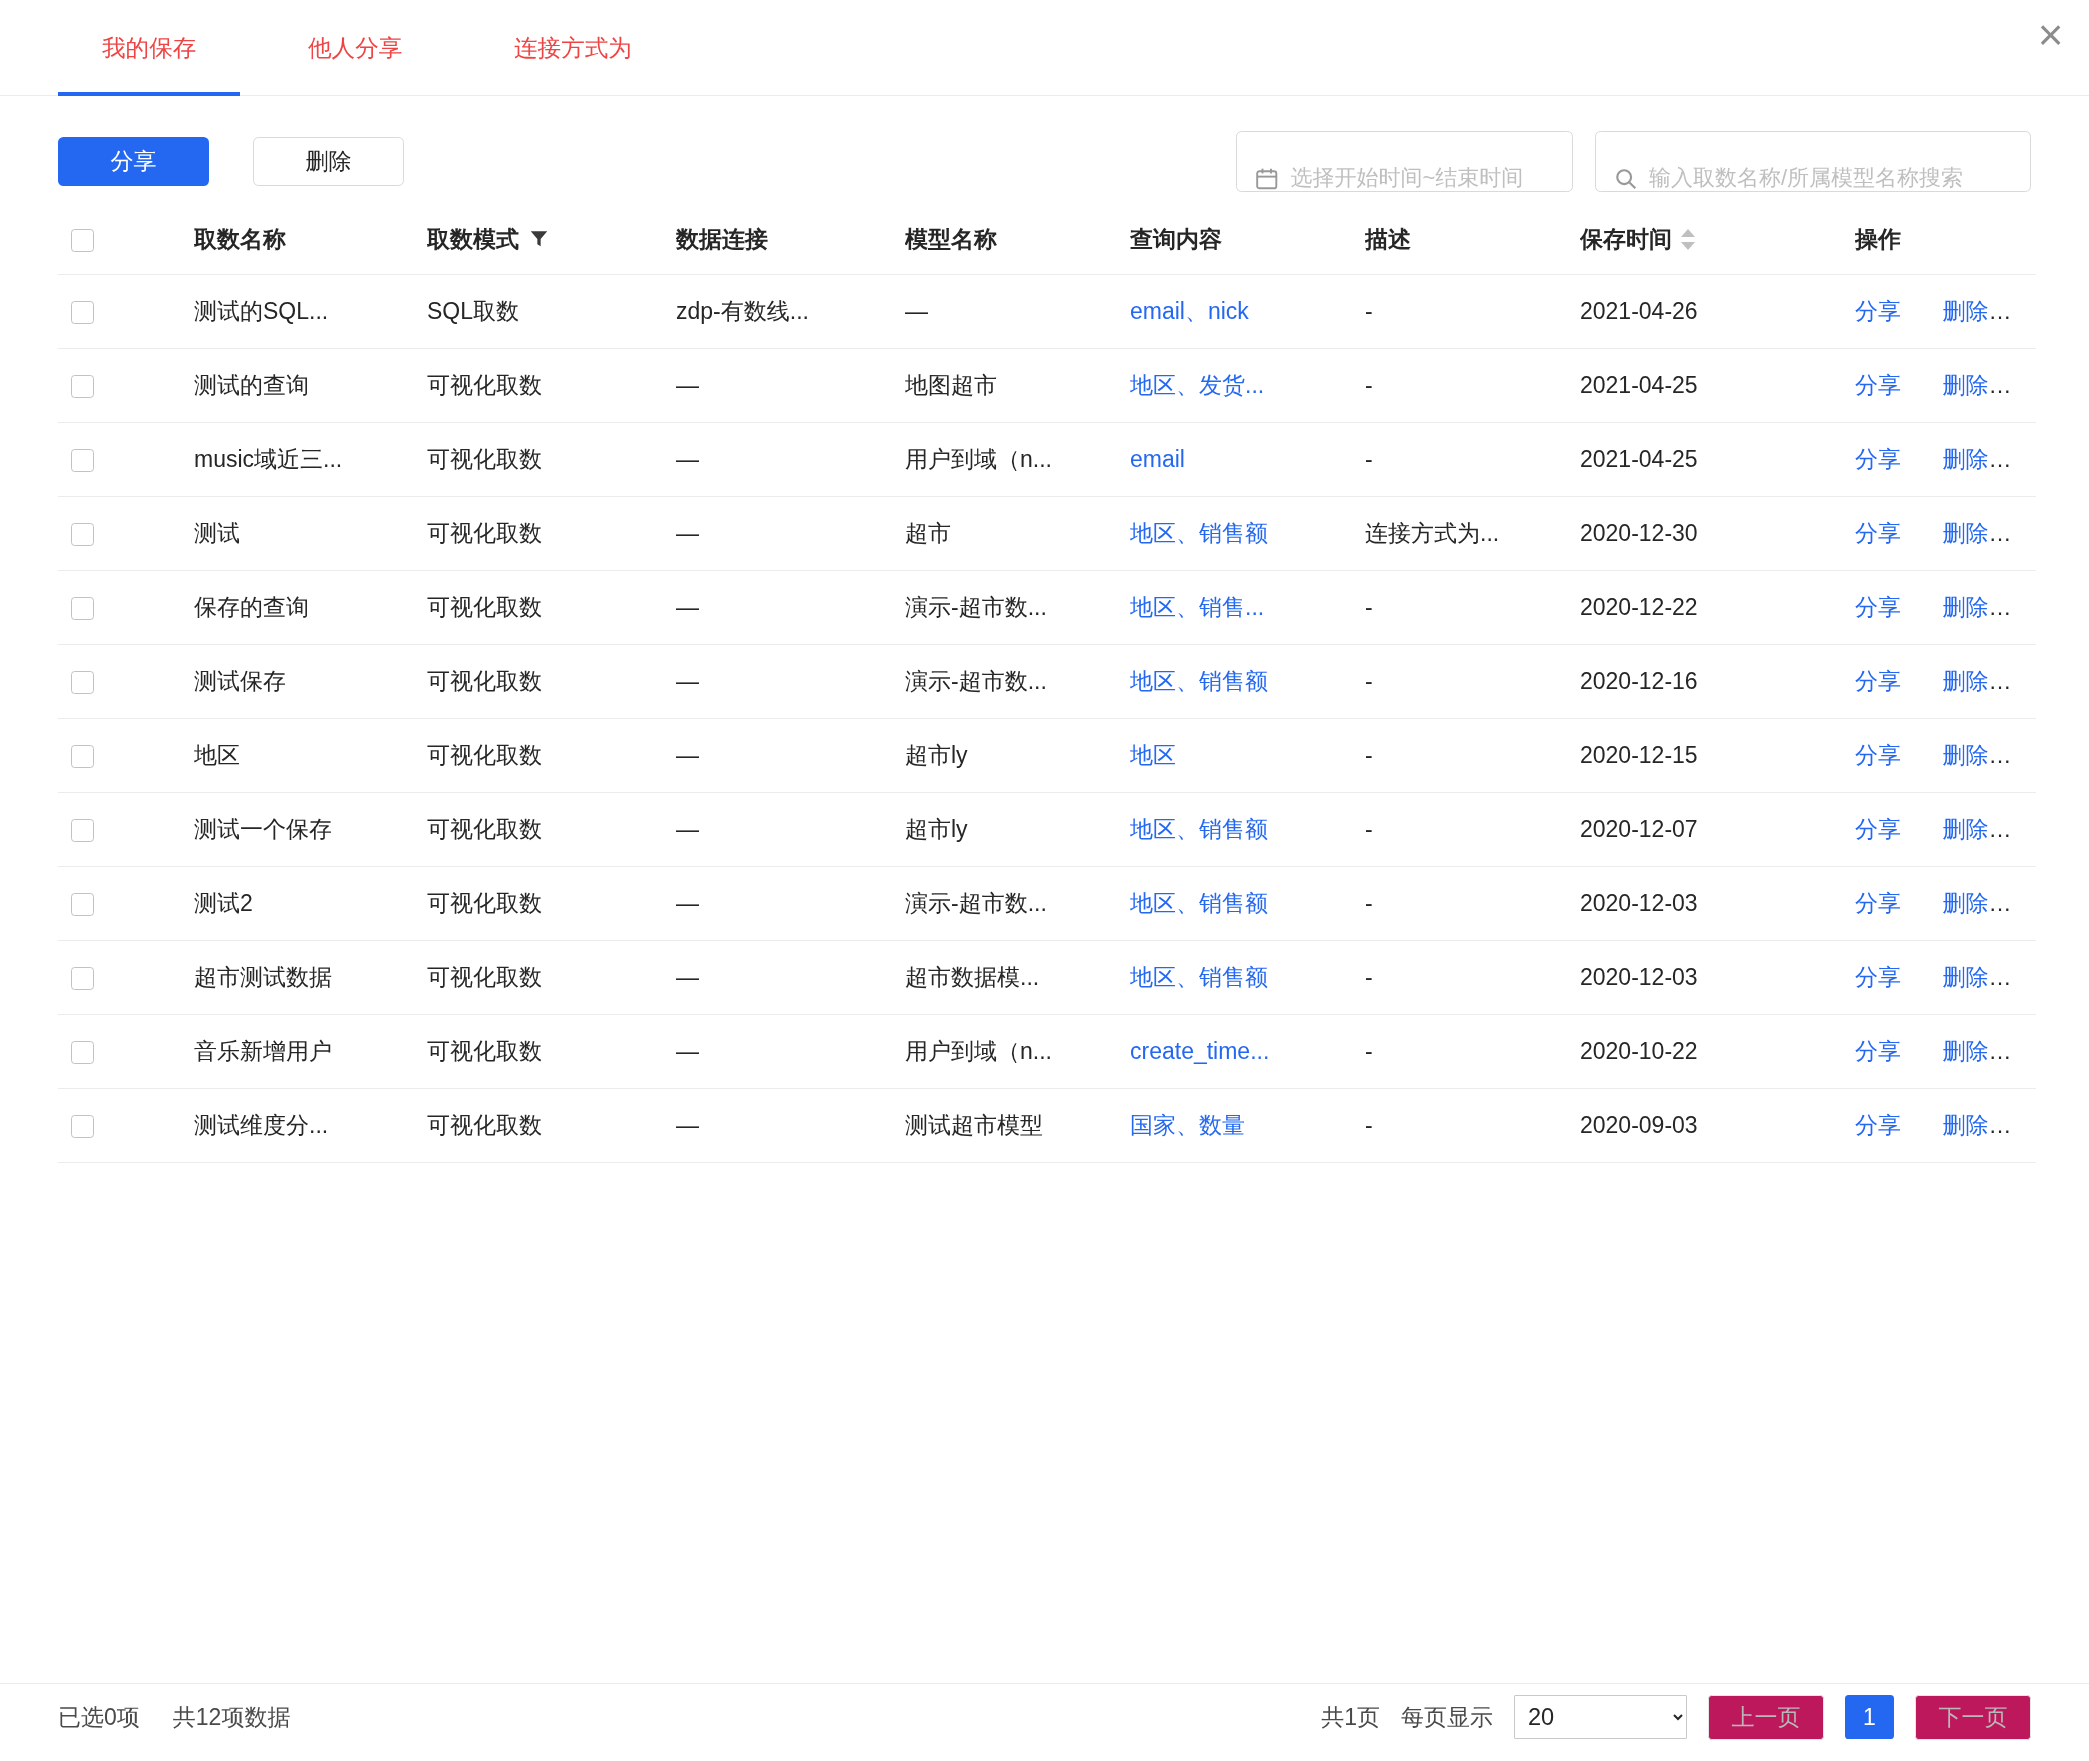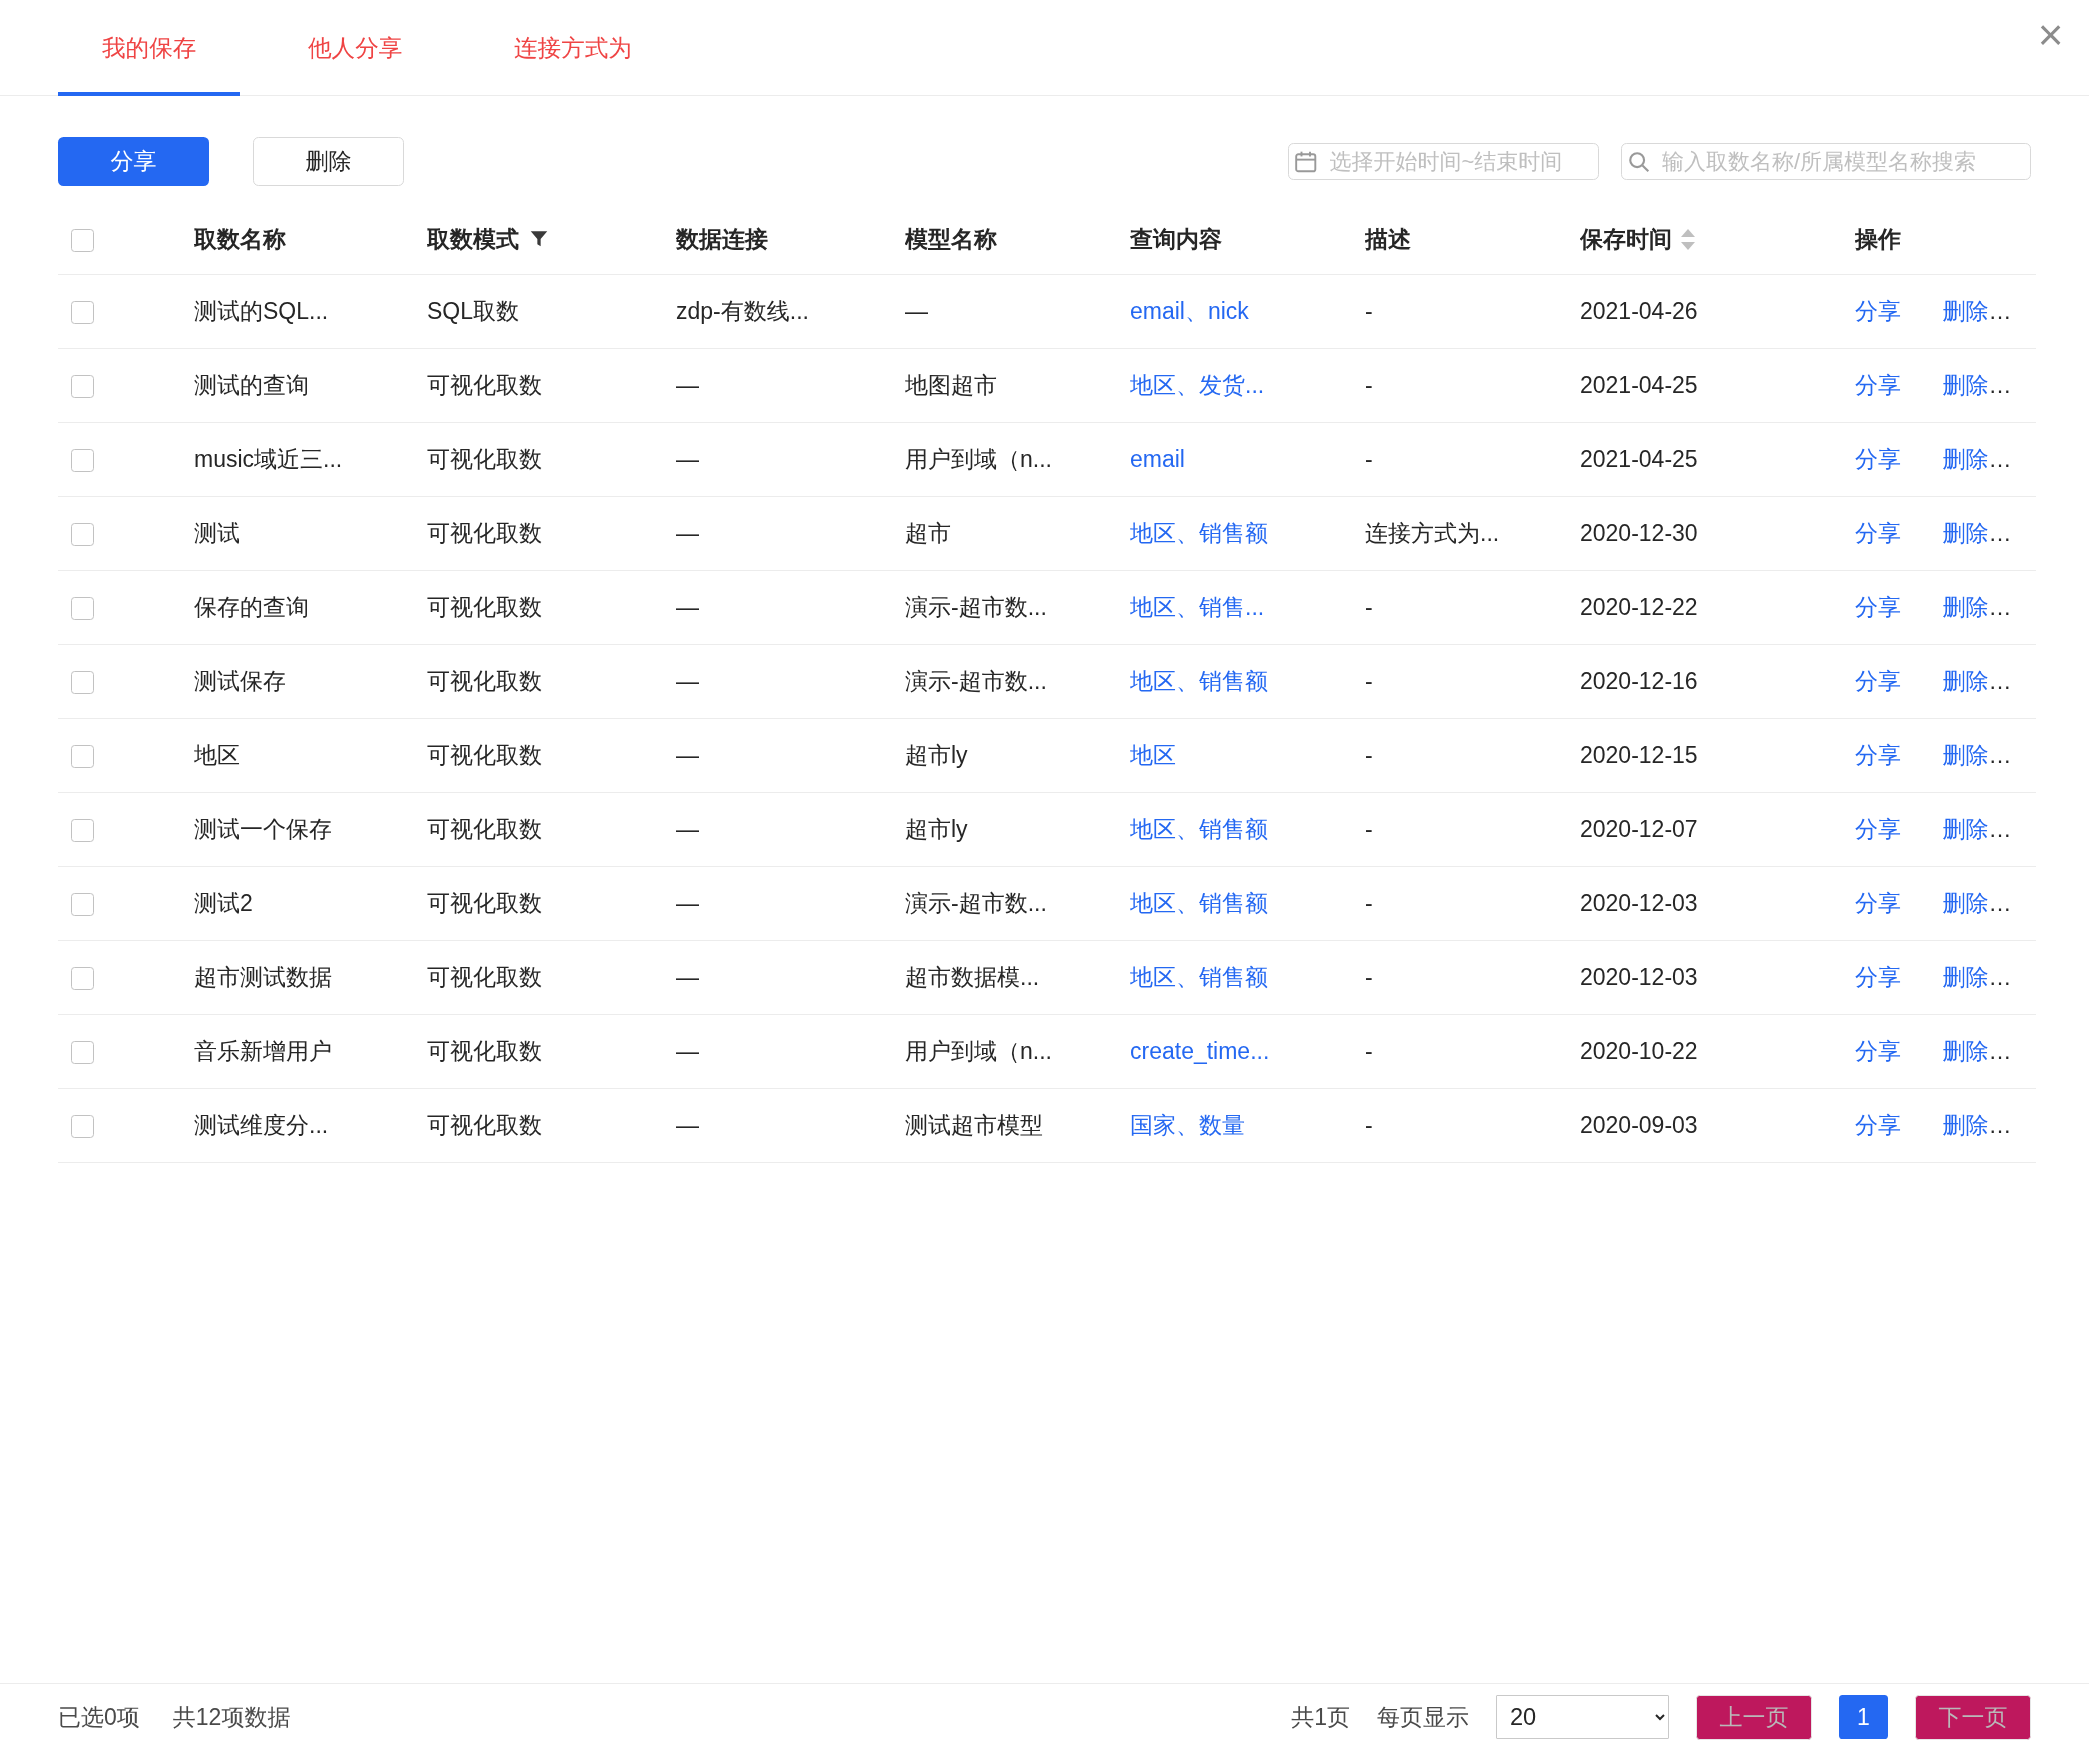--- a/index.html
+++ b/index.html
@@ -18,22 +18,22 @@
     font-size:23.6px;color:#ef4444;position:relative;cursor:pointer}
   .tab.active{font-weight:400}
   .tab.active::after{content:"";position:absolute;left:0;right:0;bottom:-0.9px;height:3.6px;background:#2468F2}
   
   .toolbar{display:flex;align-items:center;padding:0 58px;margin-top:40px;height:51px}
   .btn{height:49px;width:151px;border-radius:5.5px;font-size:23px;cursor:pointer;
     display:flex;align-items:center;justify-content:center;font-family:inherit}
   .btn-share{background:#2468F2;color:#fff;border:none}
   .btn-delete{background:#fff;color:#262626;border:0.9px solid #d9d9d9;margin-left:44px}
   .toolbar-right{margin-left:auto;display:flex;gap:22px}
-  .input-wrap{display:flex;align-items:center;height:37px;border:0.9px solid #d9d9d9;
-    border-radius:5.5px;padding:0 4px;background:#fff}
+  .input-wrap{display:flex;align-items:flex-end;height:61px;border:0.9px solid #d9d9d9;
+    border-radius:5.5px;padding:0 17px;background:#fff}
   .input-wrap svg{flex:none;margin-right:11px}
   .input-wrap input{border:none;outline:none;font-size:22px;color:#262626;
     background:transparent;font-family:inherit}
   input::placeholder{color:#bfbfbf}
   .date-wrap input{width:264px}
   .search-wrap input{width:364px}
   
   .table-wrap{padding:0 58px;margin-top:18px}
   table{width:100%;border-collapse:collapse;table-layout:fixed}
   th,td{height:74px;padding:0 12.7px 0 0;text-align:left;font-size:23px;
@@ -49,21 +49,21 @@
   .caret-down{border-top:8.2px solid #bfbfbf}
   .sort-stack{display:inline-flex;flex-direction:column;cursor:pointer}
   .filter-icon{cursor:pointer;display:inline-flex}
   .link{color:#2468F2;cursor:pointer}
   .actions a{color:#2468F2;text-decoration:none;cursor:pointer;margin-right:35px}
   .dash{color:#262626}
   
   .footer{position:absolute;left:0;right:0;bottom:12px;height:67px;border-top:0.9px solid #ececec;
     display:flex;align-items:center;padding:0 58px;font-size:23px;color:#4a4a4a;background:#fff}
   .footer-left{display:flex;gap:33px}
-  .footer-right{margin-left:auto;display:flex;align-items:center;gap:27px}
+  .footer-right{margin-left:auto;display:flex;align-items:center;gap:21px}
   select{height:44px;width:173px;border:0.9px solid #c9c9c9;border-radius:1px;
     font-size:23.6px;padding:0 9px;background:#fff;color:#262626;font-family:inherit;cursor:pointer}
   .page-btn{height:45px;min-width:116px;background:#be185d;color:#b9b9b9;
     border:0.9px solid #e6e6e6;border-radius:3.6px;font-size:23px;
     display:flex;align-items:center;justify-content:center;cursor:default;padding:0 16.4px}
   .page-num{height:44px;min-width:49px;background:#2468F2;color:#fff;border-radius:3.6px;
     display:flex;align-items:center;justify-content:center;font-size:23px;cursor:pointer}
 </style>
 </head>
 <body>

